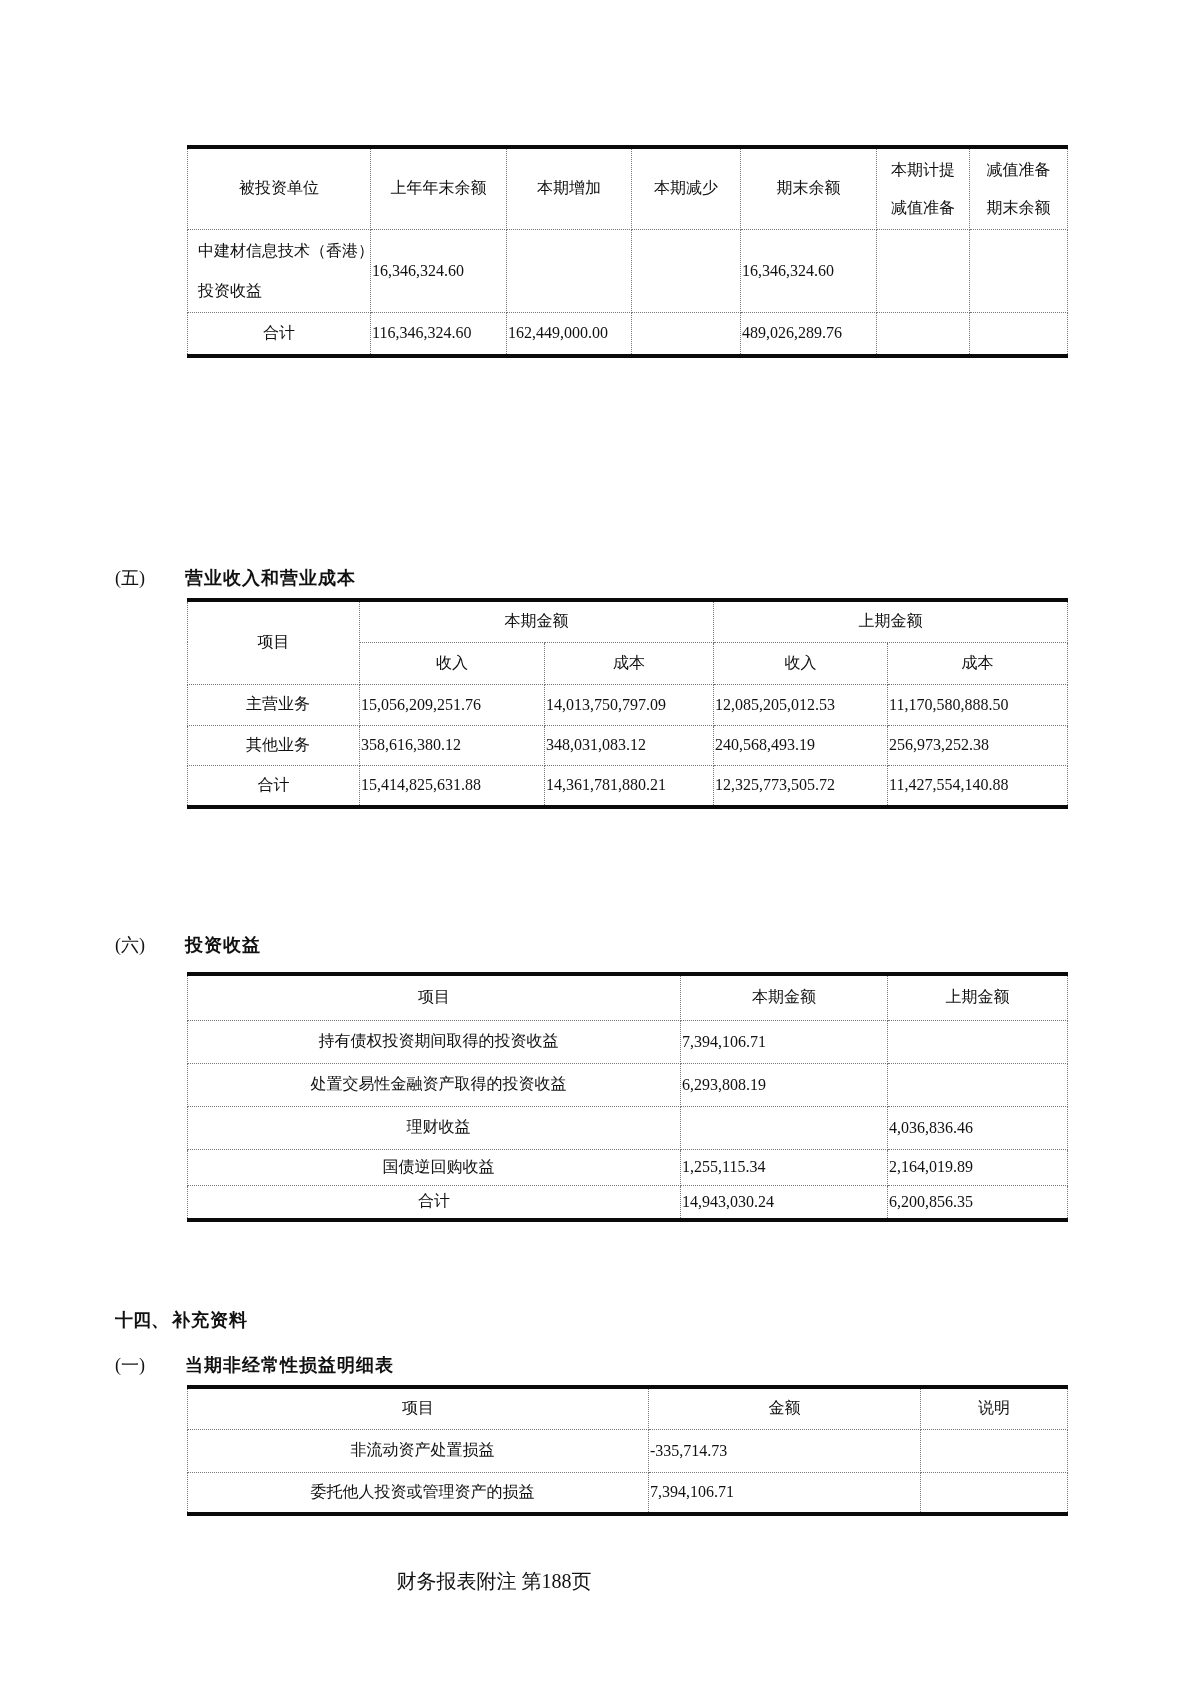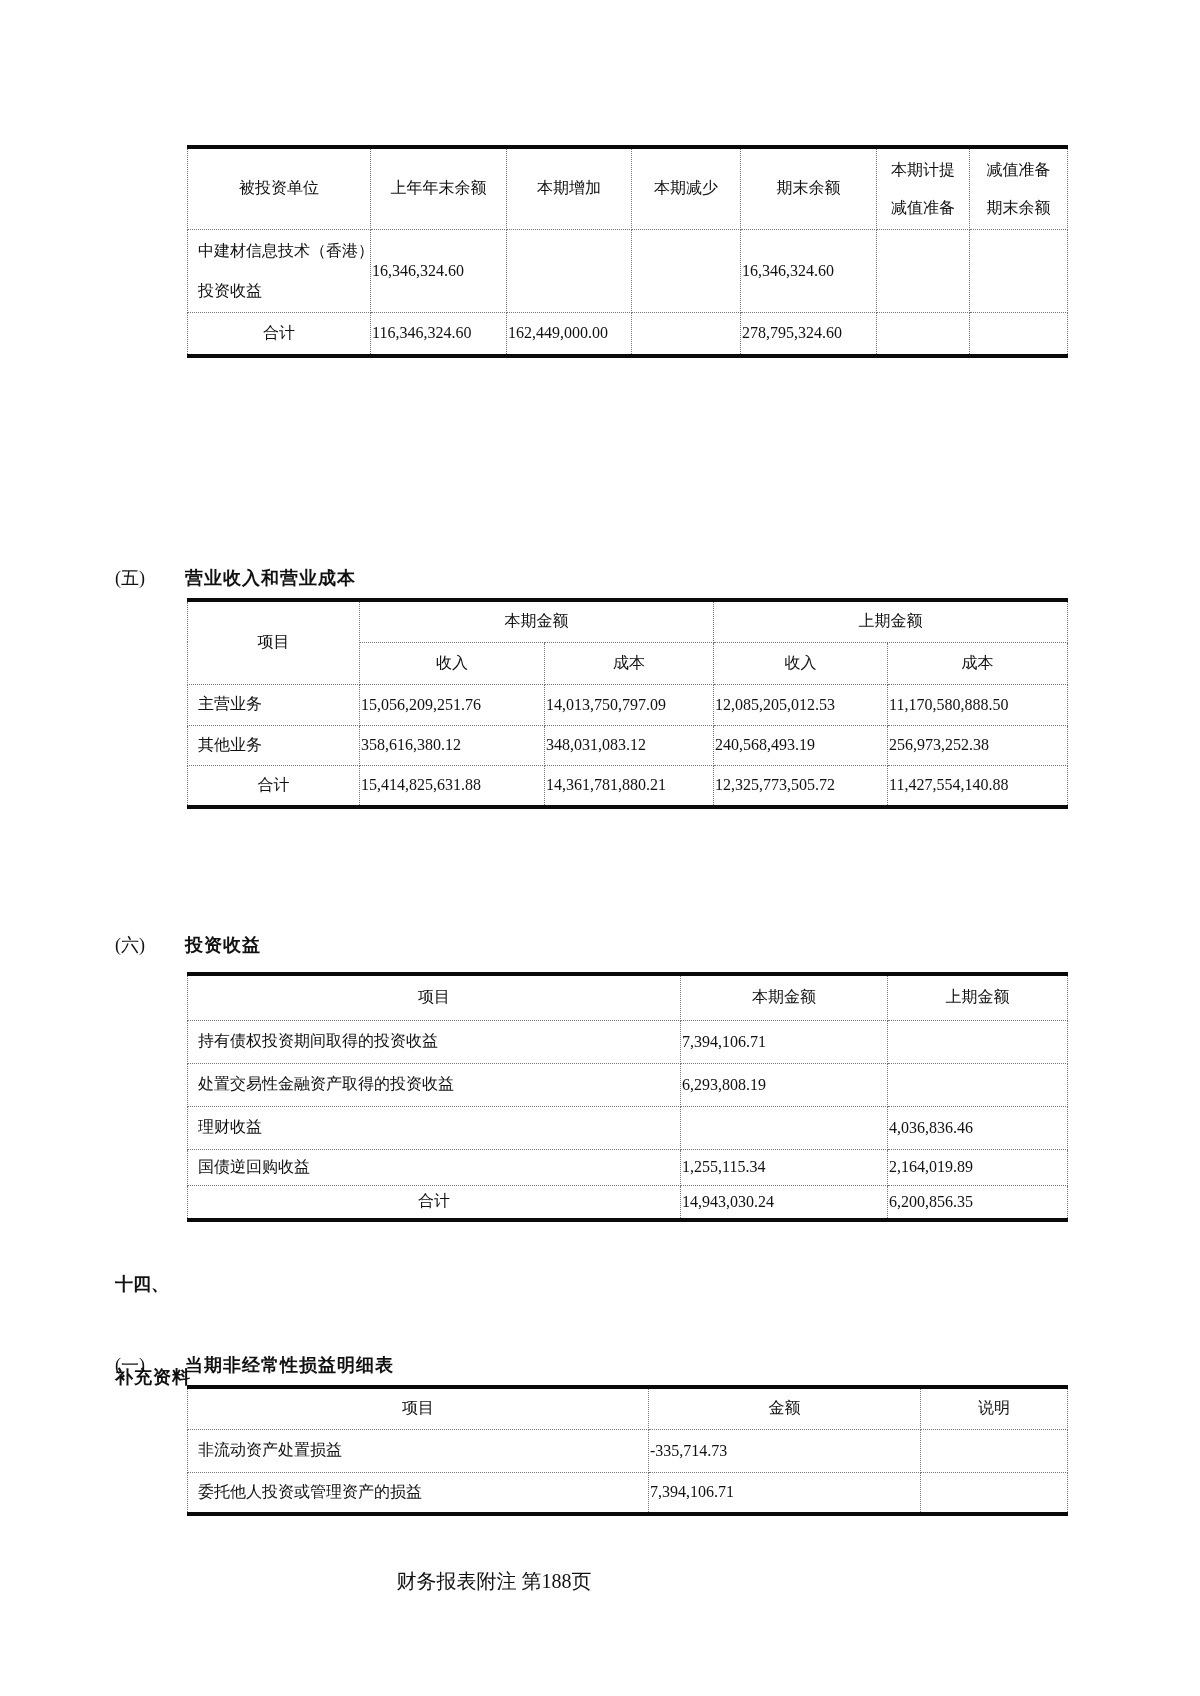--- a/index.html
+++ b/index.html
@@ -8,21 +8,21 @@
     background:#ffffff; color:#111;
     font-family:"Liberation Serif","DejaVu Serif",serif;
     font-size:16px;
   }
   table { border-collapse:collapse; table-layout:fixed;
           border-top:4px solid #0a0a0a; border-bottom:4px solid #0a0a0a; }
   td { border:1px dotted #767676; vertical-align:middle;
        overflow:hidden; white-space:nowrap; }
   .hdr { text-align:center; }
   .num { text-align:left; padding-right:12px; }
-  .lbl { text-align:left; padding-left:10px; }
+  .lbl { text-align:center; padding-left:10px; }
   .ctr { text-align:center; }
   .two-line span { display:block; line-height:38px; }
   .name2 { padding-left:10px; }
   .name2 span { display:block; line-height:40px; }
   .abs { position:absolute; }
   .sec-heading { position:absolute; display:flex; align-items:baseline;
                  font-size:18px; line-height:22px; }
   .sec-prefix { font-family:"Liberation Serif","DejaVu Serif",serif;
                 font-weight:normal; width:70px; flex:0 0 70px; }
   .sec-prefix.wide { width:57px; flex:0 0 57px; font-weight:bold;
@@ -73,21 +73,21 @@
       <td class="num"></td>
       <td class="num">16,346,324.60</td>
       <td class="num"></td>
       <td class="num"></td>
     </tr>
     <tr style="height:44px">
       <td class="ctr">合计</td>
       <td class="num">116,346,324.60</td>
       <td class="num">162,449,000.00</td>
       <td class="num"></td>
-      <td class="num">278,795,324.60</td>
+      <td class="num">489,026,289.76</td>
       <td class="num"></td>
       <td class="num"></td>
     </tr>
   </tbody>
     </table>
 
   <div class="sec-heading" style="left:115px; top:531px;">
     <span class="sec-prefix">(五)</span>
     <span class="sec-title">营业收入和营业成本</span>
   </div>
@@ -174,21 +174,21 @@
       <td class="num">2,164,019.89</td>
     </tr>
     <tr style="height:35px">
       <td class="ctr">合计</td>
       <td class="num">14,943,030.24</td>
       <td class="num">6,200,856.35</td>
     </tr>
   </tbody>
     </table>
 
-  <div class="sec-heading" style="left:115px; top:1273px;flex-direction:column;">
+  <div class="sec-heading" style="left:115px; top:1273px;">
     <span class="sec-prefix wide">十四、</span>
     <span class="sec-title">补充资料</span>
   </div>
 
   <div class="sec-heading" style="left:115px; top:1318px;">
     <span class="sec-prefix">(一)</span>
     <span class="sec-title">当期非经常性损益明细表</span>
   </div>
 
   <table class="abs" style="left:187px; top:1385px; width:880px;">

